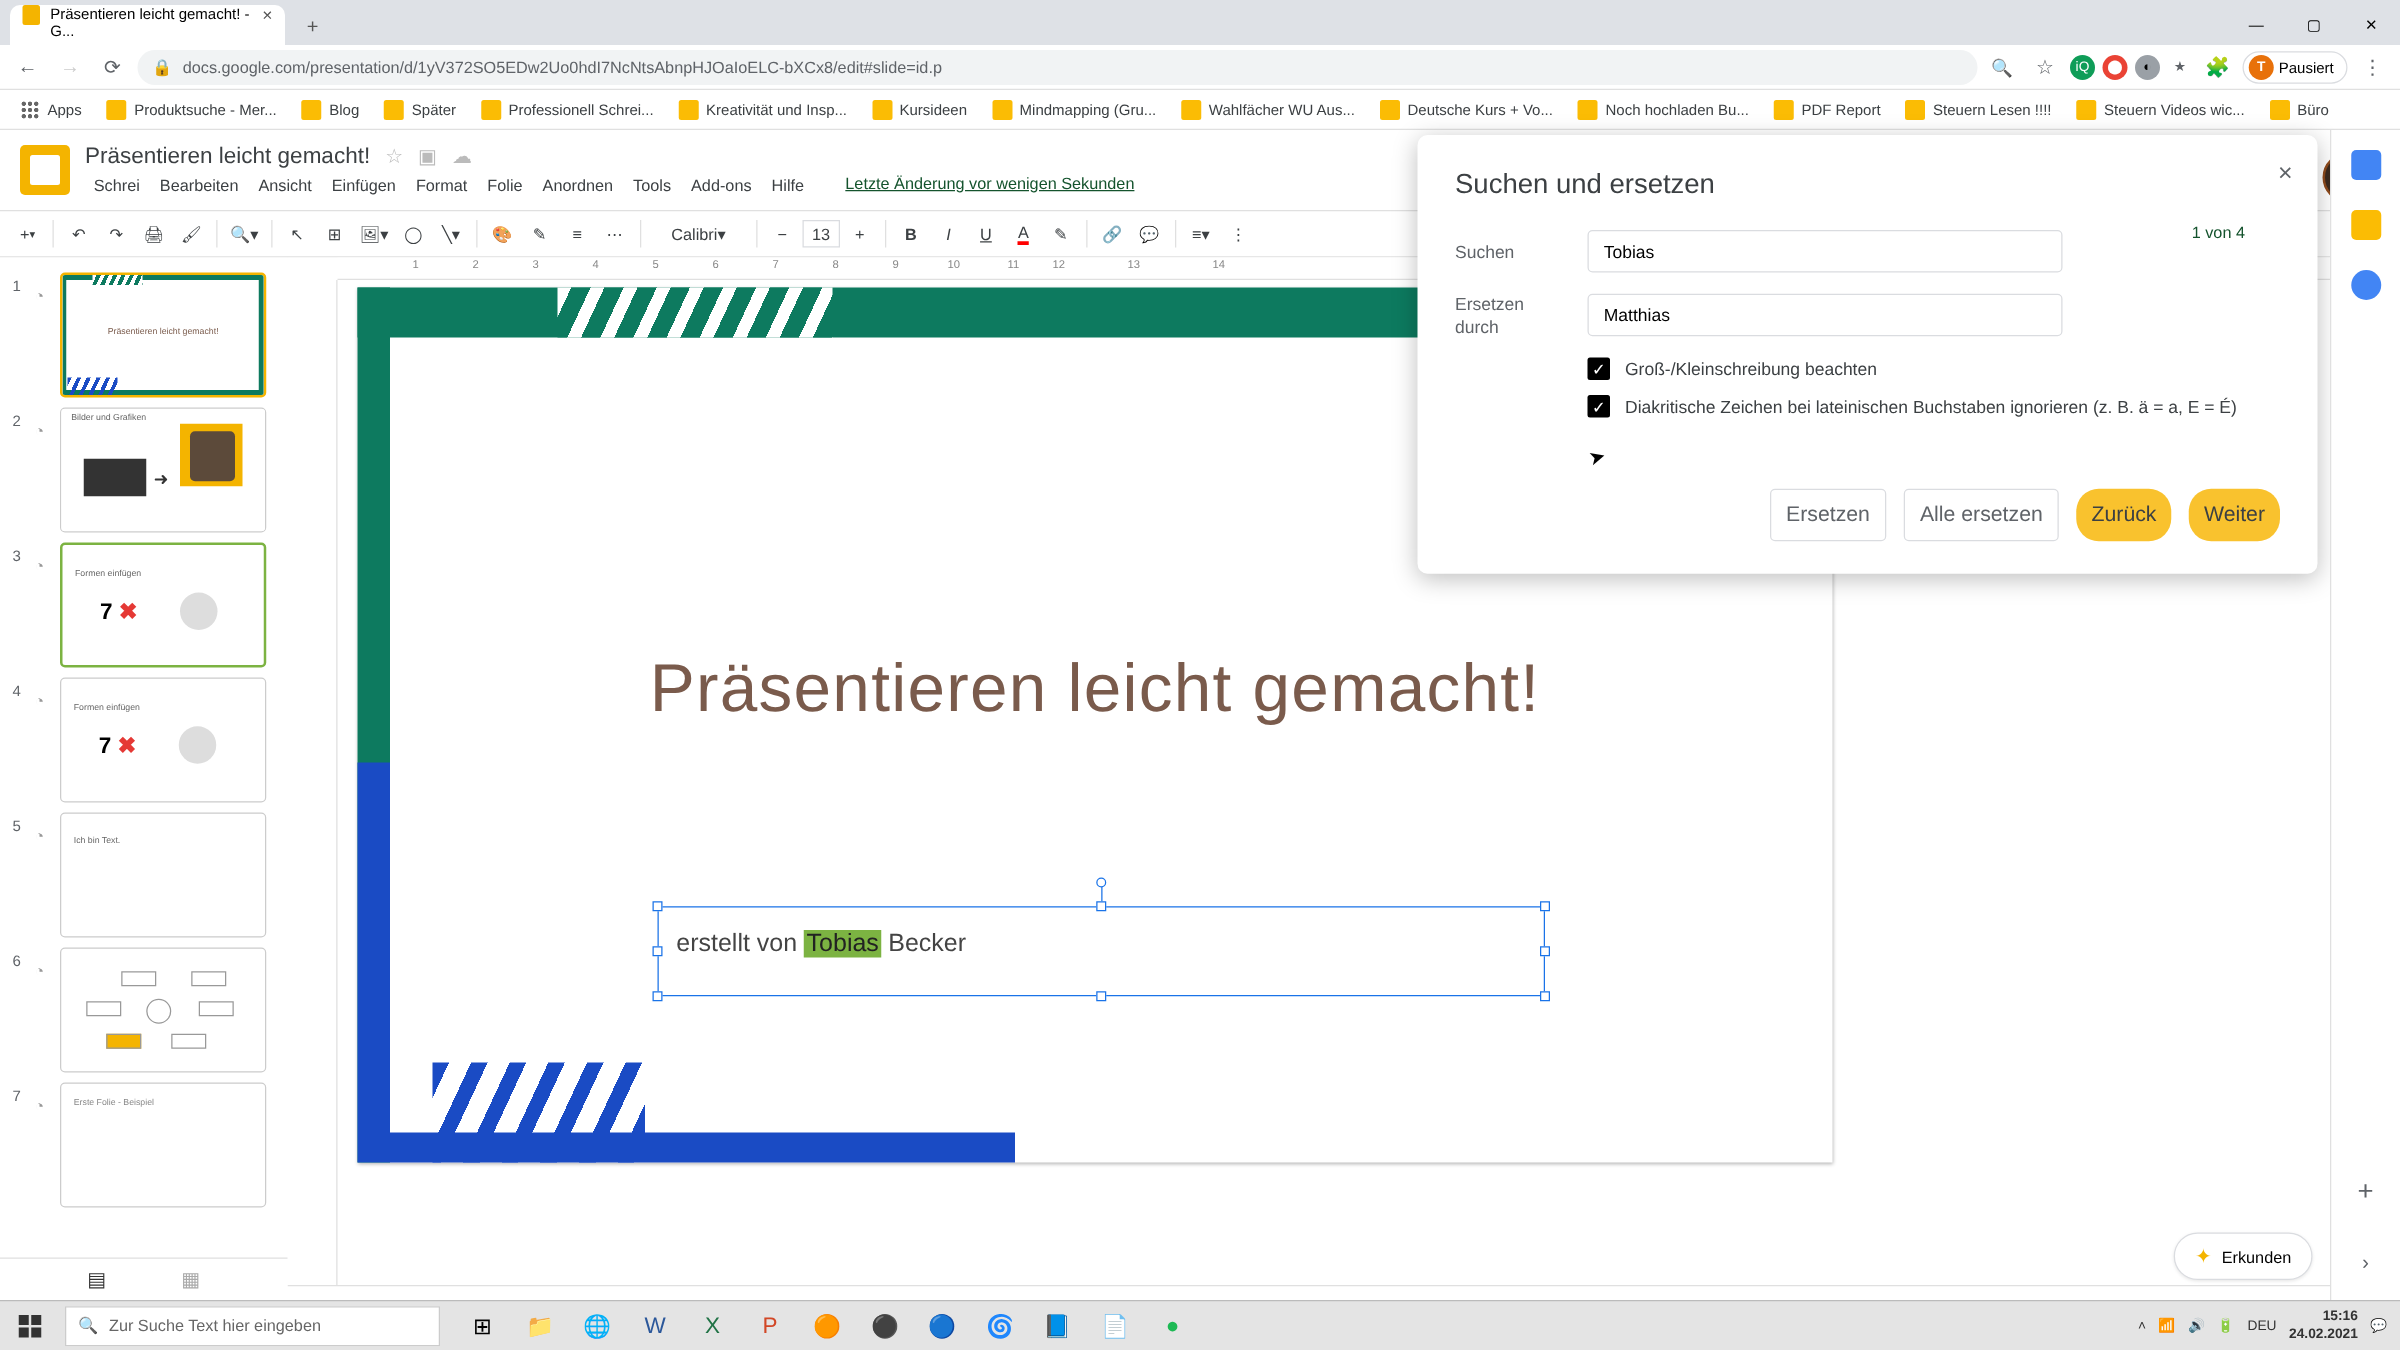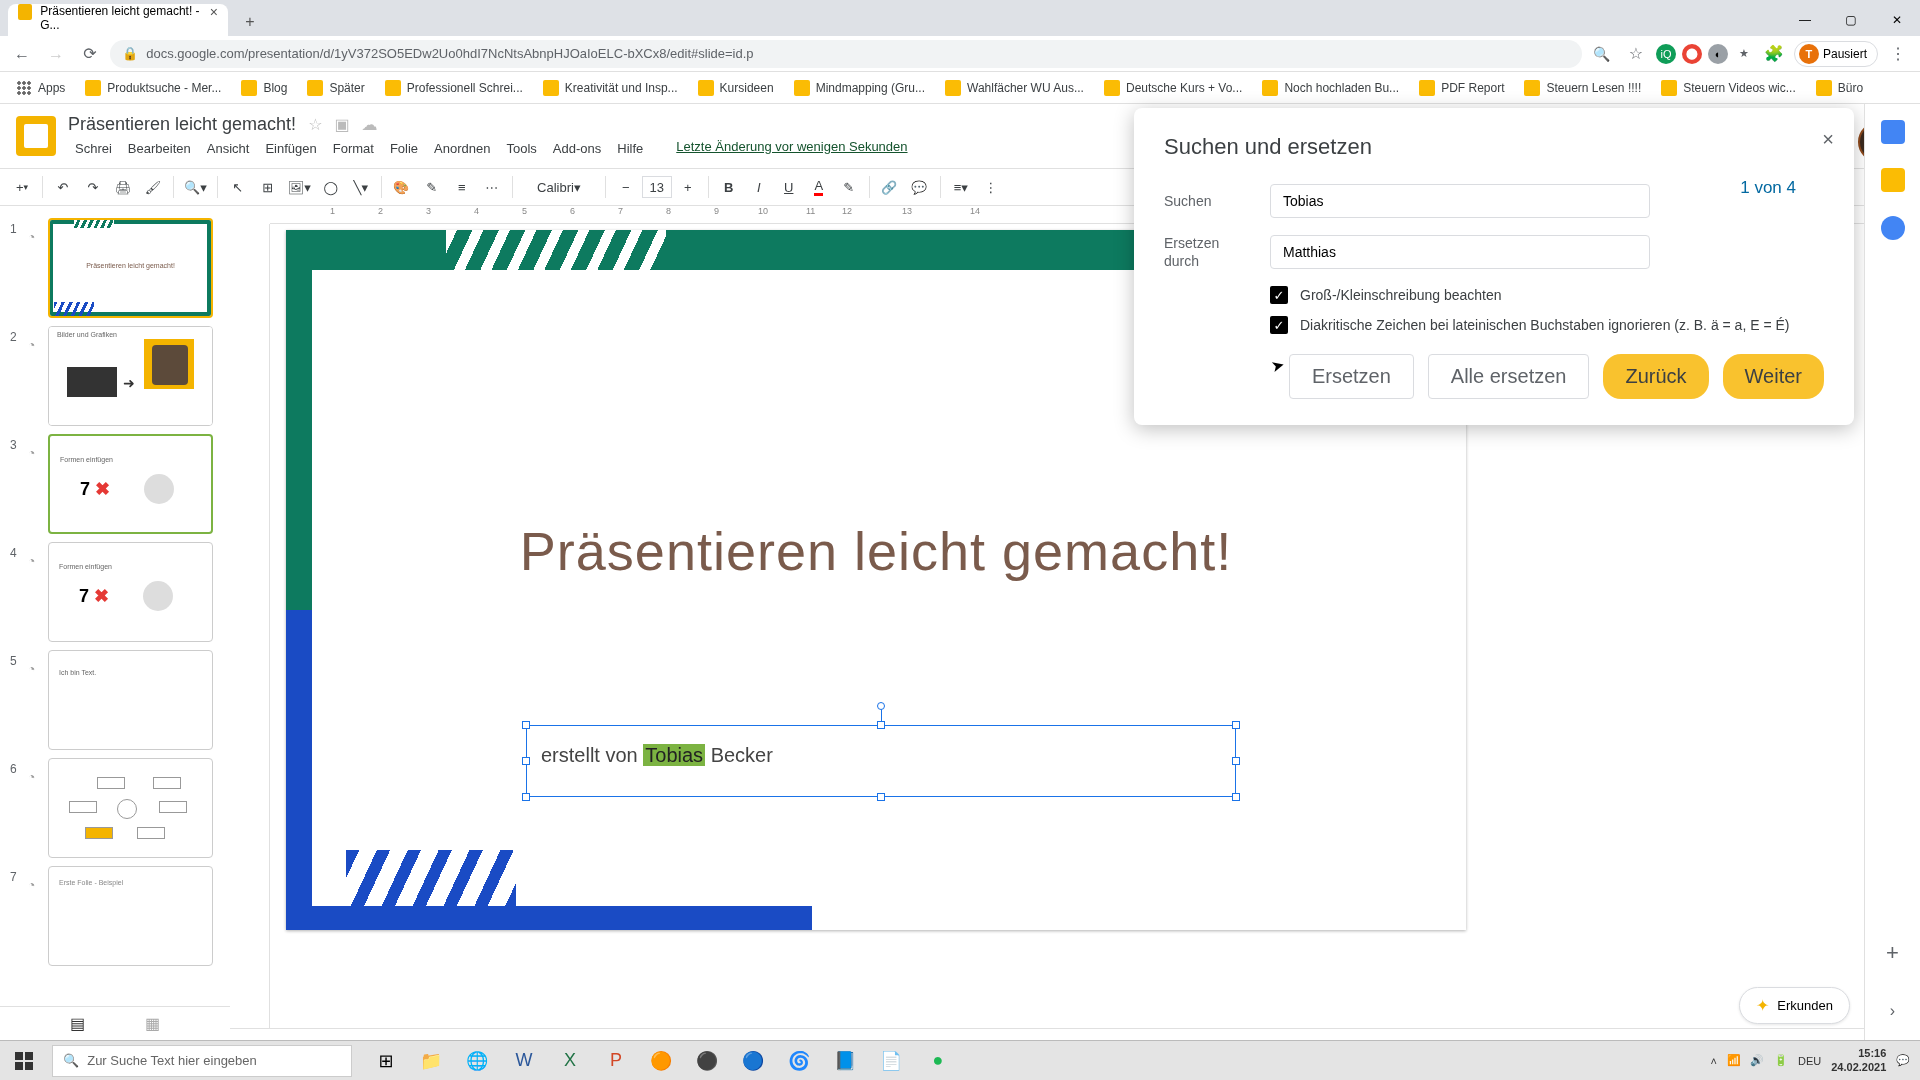--- a/index.html
+++ b/index.html
@@ -87,25 +87,25 @@
 
 .notes-area { position: absolute; bottom: 0; left: 230px; right: 56px; height: 52px; border-top: 1px solid #e0e0e0; padding: 12px 18px; font-size: 14px; color: #5f6368; background: #fff; }
 
 
 .dialog { position: absolute; top: 108px; right: 66px; width: 720px; background: #fff; border-radius: 8px; box-shadow: 0 4px 20px rgba(0,0,0,.25); padding: 26px 30px 26px 30px; font-size: 14px; color: #3c4043; }
 .dialog-title { font-size: 22px; font-weight: 400; margin-bottom: 24px; }
 .dialog-close { position: absolute; top: 20px; right: 20px; font-size: 20px; color: #5f6368; cursor: pointer; }
 .dialog-row { display: flex; align-items: center; gap: 20px; margin-bottom: 16px; }
 .dialog-label { width: 86px; color: #5f6368; font-size: 14px; }
 .dialog-input { flex: 1; max-width: 380px; border: 1px solid #dadce0; border-radius: 4px; padding: 8px 12px; font-size: 14px; outline: none; }
-.match-count { color: #0369a1; font-size: 17px; margin-left: auto; position: absolute; right: 58px; top: 70px;}
+.match-count { color: #14532d; font-size: 13px; margin-left: auto; position: absolute; right: 58px; top: 70px;}
 .check-row { display: flex; align-items: center; gap: 12px; margin-left: 106px; margin-bottom: 12px; font-size: 14px; color: #3c4043; }
 .checkbox { width: 18px; height: 18px; background: #000; border-radius: 2px; color: #fff; display: flex; align-items: center; justify-content: center; font-size: 13px; }
 .dialog-buttons { display: flex; justify-content: flex-end; gap: 14px; margin-top: 20px; }
-.btn { padding: 10px 22px; border-radius: 4px; font-size: 20px; cursor: pointer; border: none; }
+.btn { padding: 10px 12px; border-radius: 4px; font-size: 17px; cursor: pointer; border: none; margin-top: 37px; }
 .btn-outline { background: #fff; border: 1px solid #dadce0; color: #5f6368; }
 .btn-primary { background: #f9c22e; color: #3c4043; font-weight: 500; border-radius: 18px; }
 
 
 .side-panel { position: absolute; right: 0; top: 104px; bottom: 40px; width: 56px; background: #fff; border-left: 1px solid #e0e0e0; display: flex; flex-direction: column; align-items: center; padding-top: 16px; gap: 24px; }
 .side-icon { width: 24px; height: 24px; border-radius: 4px; }
 
 
 .explore-btn { position: absolute; bottom: 56px; right: 70px; background: #fff; border: 1px solid #dadce0; border-radius: 20px; padding: 8px 16px; display: flex; align-items: center; gap: 8px; font-size: 13px; box-shadow: 0 1px 3px rgba(0,0,0,.1); }
 .explore-star { color: #f4b400; font-size: 16px; }

